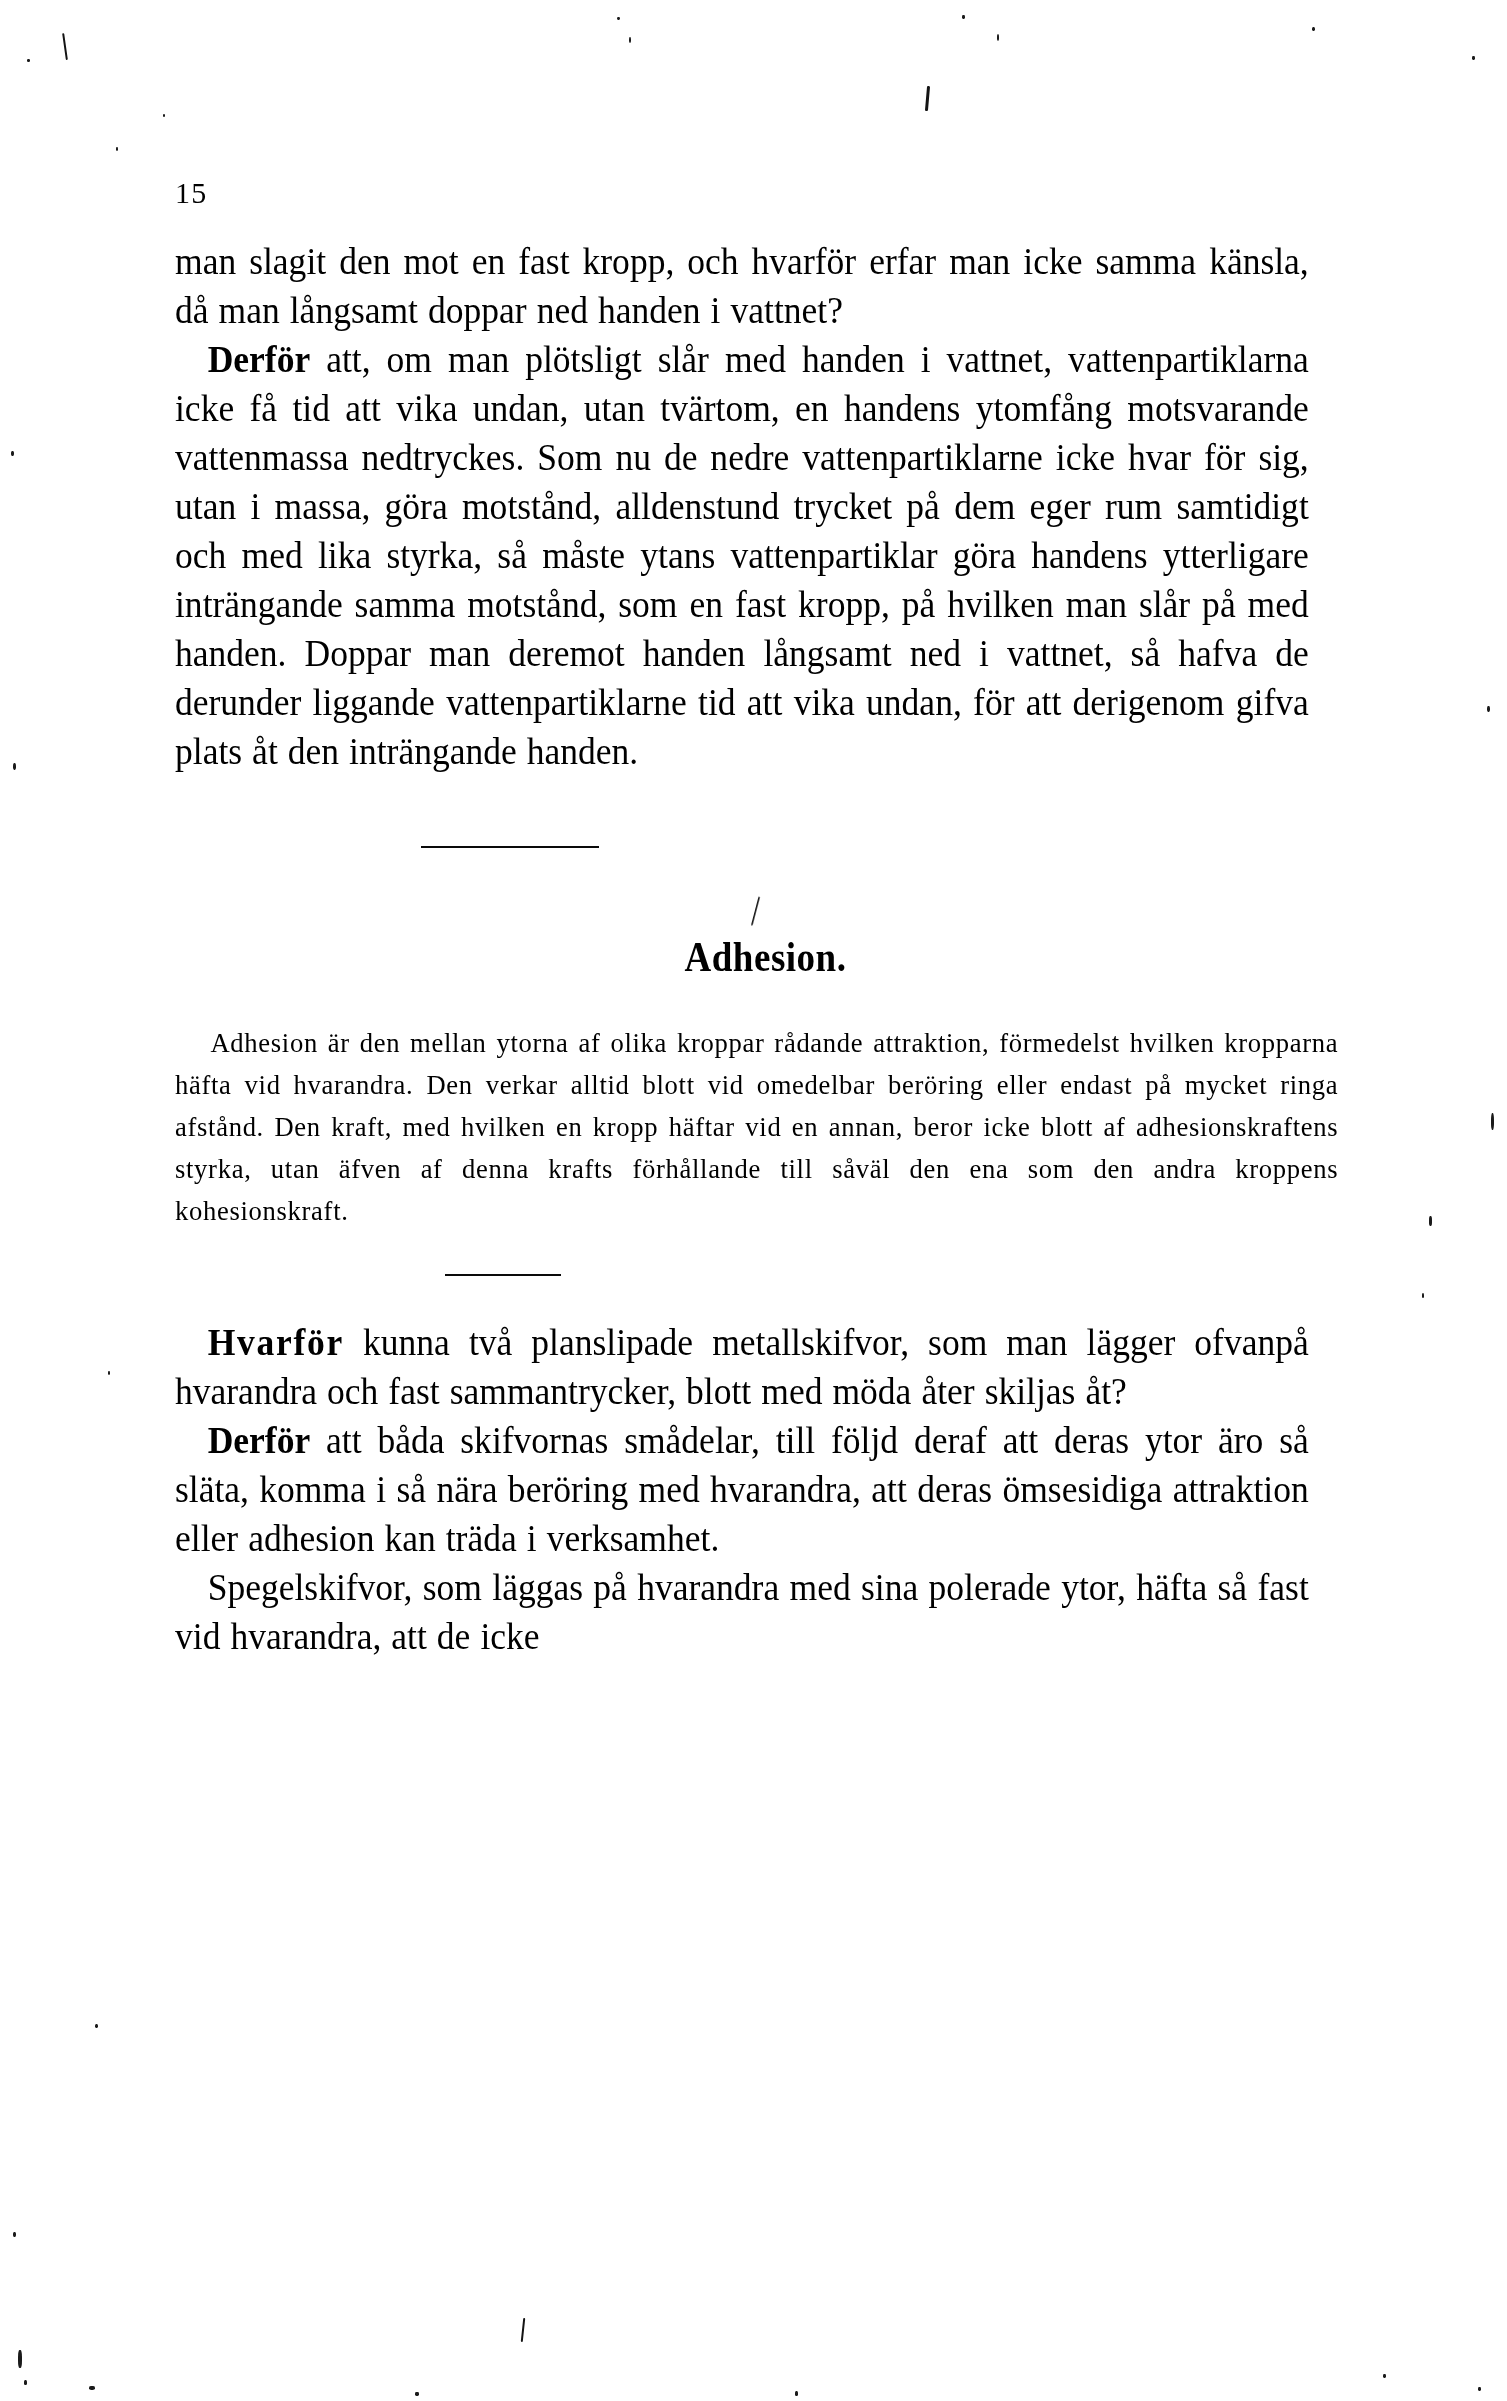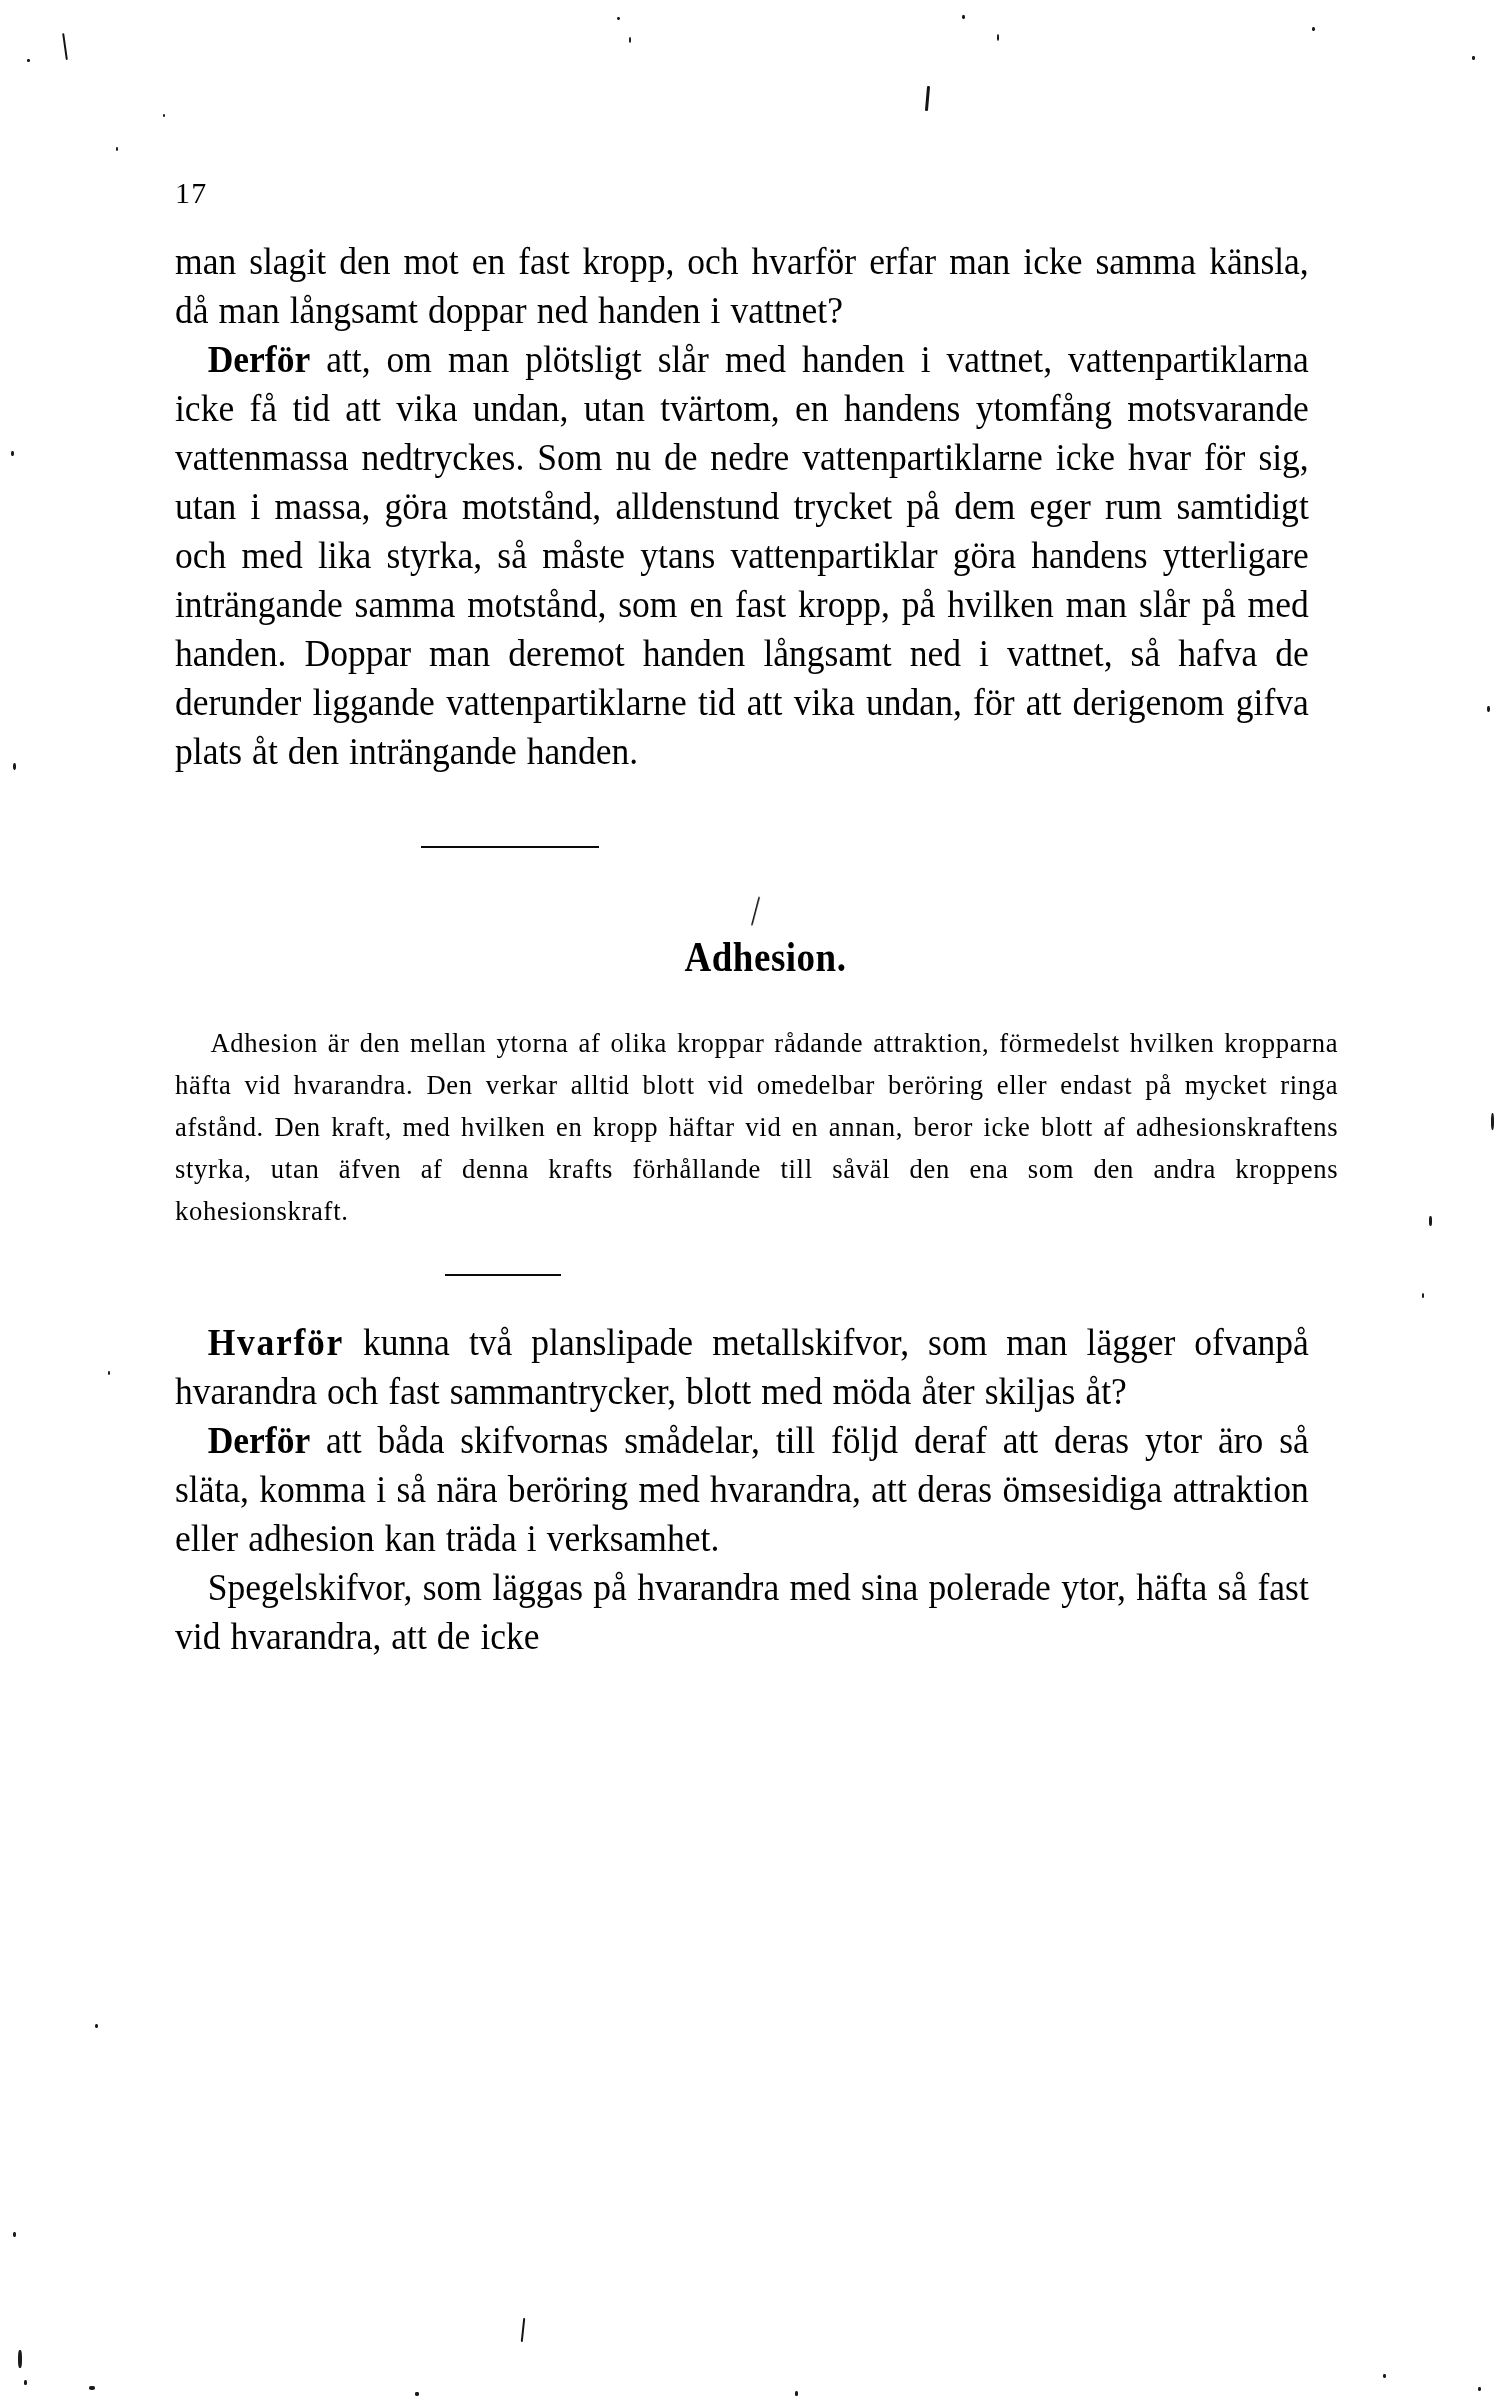--- a/index.html
+++ b/index.html
@@ -172,21 +172,21 @@
   <div class="speck" style="left:18px;top:2350px;width:3.6px;height:18px;"></div>
   <div class="speck" style="left:24px;top:2380px;width:3px;height:4.7px;"></div>
   <div class="speck" style="left:89px;top:2386px;width:6px;height:3.6px;"></div>
   <div class="speck" style="left:415px;top:2392px;width:3.6px;height:3.6px;"></div>
   <div class="speck" style="left:795px;top:2391px;width:3px;height:4.7px;"></div>
   <div class="speck" style="left:1383px;top:2374px;width:3px;height:3.6px;"></div>
   <div class="speck" style="left:1478px;top:2387px;width:3px;height:3.6px;"></div>
 
   <div id="content">
 
-    <div class="folio">17</div>
+    <div class="folio">15</div>
 
     <div class="body-block">
       <p><span>man slagit den mot en fast kropp, och hvarför erfar man icke samma känsla, då man långsamt doppar ned handen i vattnet?</span></p>
       <p class="indent"><span class="lead">Derför</span><span> att, om man plötsligt slår med handen i vattnet, vattenpartiklarna icke få tid att vika undan, utan tvärtom, en handens ytomfång motsvarande vattenmassa nedtryckes. Som nu de nedre vattenpartiklarne icke hvar för sig, utan i massa, göra motstånd, alldenstund trycket på dem eger rum samtidigt och med lika styrka, så måste ytans vattenpartiklar göra handens ytterligare inträngande samma motstånd, som en fast kropp, på hvilken man slår på med handen. Doppar man deremot handen långsamt ned i vattnet, så hafva de derunder liggande vattenpartiklarne tid att vika undan, för att derigenom gifva plats åt den inträngande handen.</span></p>
     </div>
 
     <div class="rule-wrap">
       <div class="rule rule-1"></div>
     </div>
 

